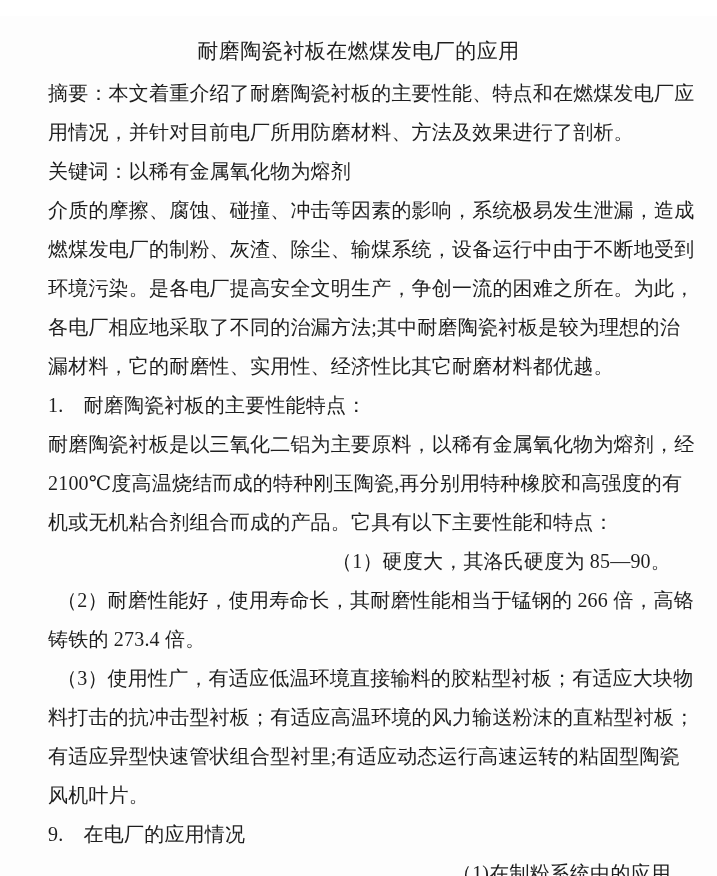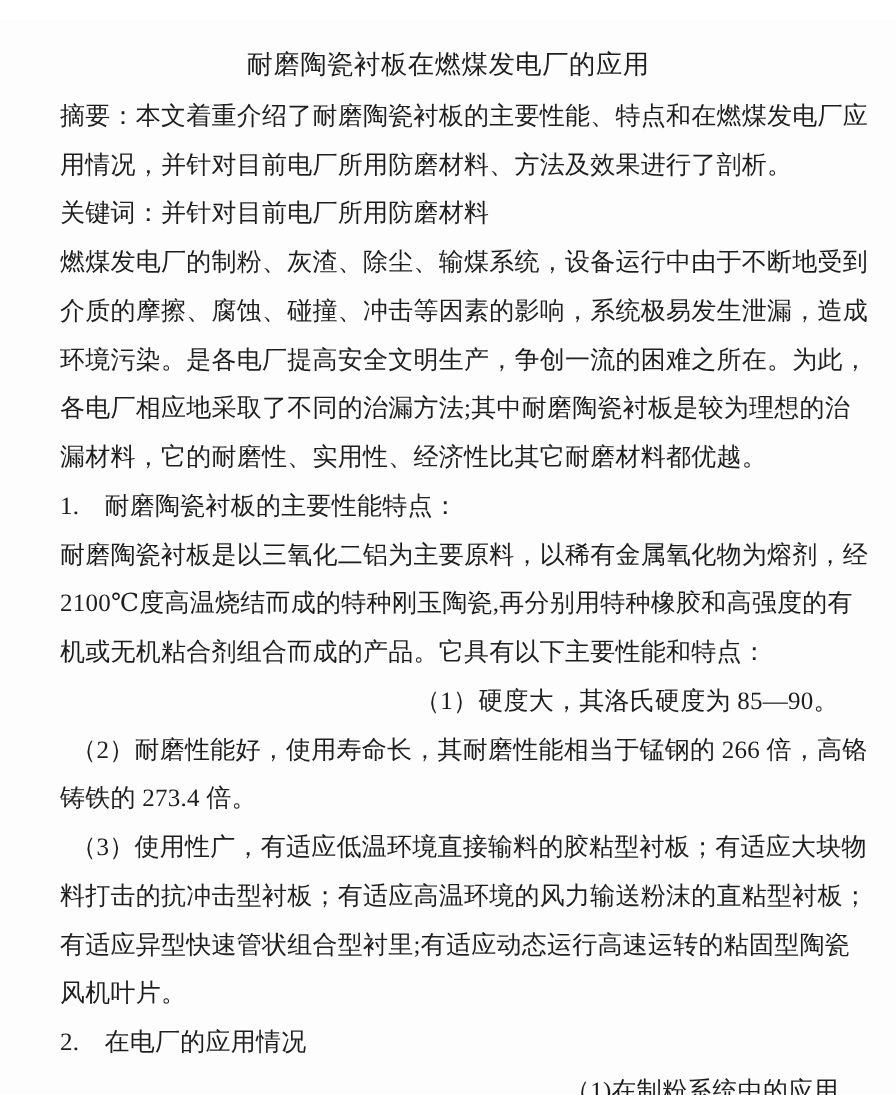--- a/index.html
+++ b/index.html
@@ -46,33 +46,33 @@
   }
 </style>
 </head>
 <body>
 
 <div class="page">
   <h1 class="title">耐磨陶瓷衬板在燃煤发电厂的应用</h1>
   <div class="body">
     <div class="line">摘要：本文着重介绍了耐磨陶瓷衬板的主要性能、特点和在燃煤发电厂应</div>
     <div class="line">用情况，并针对目前电厂所用防磨材料、方法及效果进行了剖析。</div>
-    <div class="line">关键词：并针对目前电厂所用防磨材料</div>
+    <div class="line">关键词：以稀有金属氧化物为熔剂</div>
+    <div class="line">介质的摩擦、腐蚀、碰撞、冲击等因素的影响，系统极易发生泄漏，造成</div>
     <div class="line">燃煤发电厂的制粉、灰渣、除尘、输煤系统，设备运行中由于不断地受到</div>
-    <div class="line">介质的摩擦、腐蚀、碰撞、冲击等因素的影响，系统极易发生泄漏，造成</div>
     <div class="line">环境污染。是各电厂提高安全文明生产，争创一流的困难之所在。为此，</div>
     <div class="line">各电厂相应地采取了不同的治漏方法;其中耐磨陶瓷衬板是较为理想的治</div>
     <div class="line">漏材料，它的耐磨性、实用性、经济性比其它耐磨材料都优越。</div>
     <div class="line">1.　耐磨陶瓷衬板的主要性能特点：</div>
     <div class="line">耐磨陶瓷衬板是以三氧化二铝为主要原料，以稀有金属氧化物为熔剂，经</div>
     <div class="line">2100℃度高温烧结而成的特种刚玉陶瓷,再分别用特种橡胶和高强度的有</div>
     <div class="line">机或无机粘合剂组合而成的产品。它具有以下主要性能和特点：</div>
     <div class="line indent">（1）硬度大，其洛氏硬度为 85—90。</div>
     <div class="line indent">（2）耐磨性能好，使用寿命长，其耐磨性能相当于锰钢的 266 倍，高铬</div>
     <div class="line">铸铁的 273.4 倍。</div>
     <div class="line indent">（3）使用性广，有适应低温环境直接输料的胶粘型衬板；有适应大块物</div>
     <div class="line">料打击的抗冲击型衬板；有适应高温环境的风力输送粉沫的直粘型衬板；</div>
     <div class="line">有适应异型快速管状组合型衬里;有适应动态运行高速运转的粘固型陶瓷</div>
     <div class="line">风机叶片。</div>
-    <div class="line">2.　在电厂的应用情况</div>
+    <div class="line">9.　在电厂的应用情况</div>
     <div class="line indent">（1)在制粉系统中的应用</div>
   </div>
 </div>
 
 </body></html>

